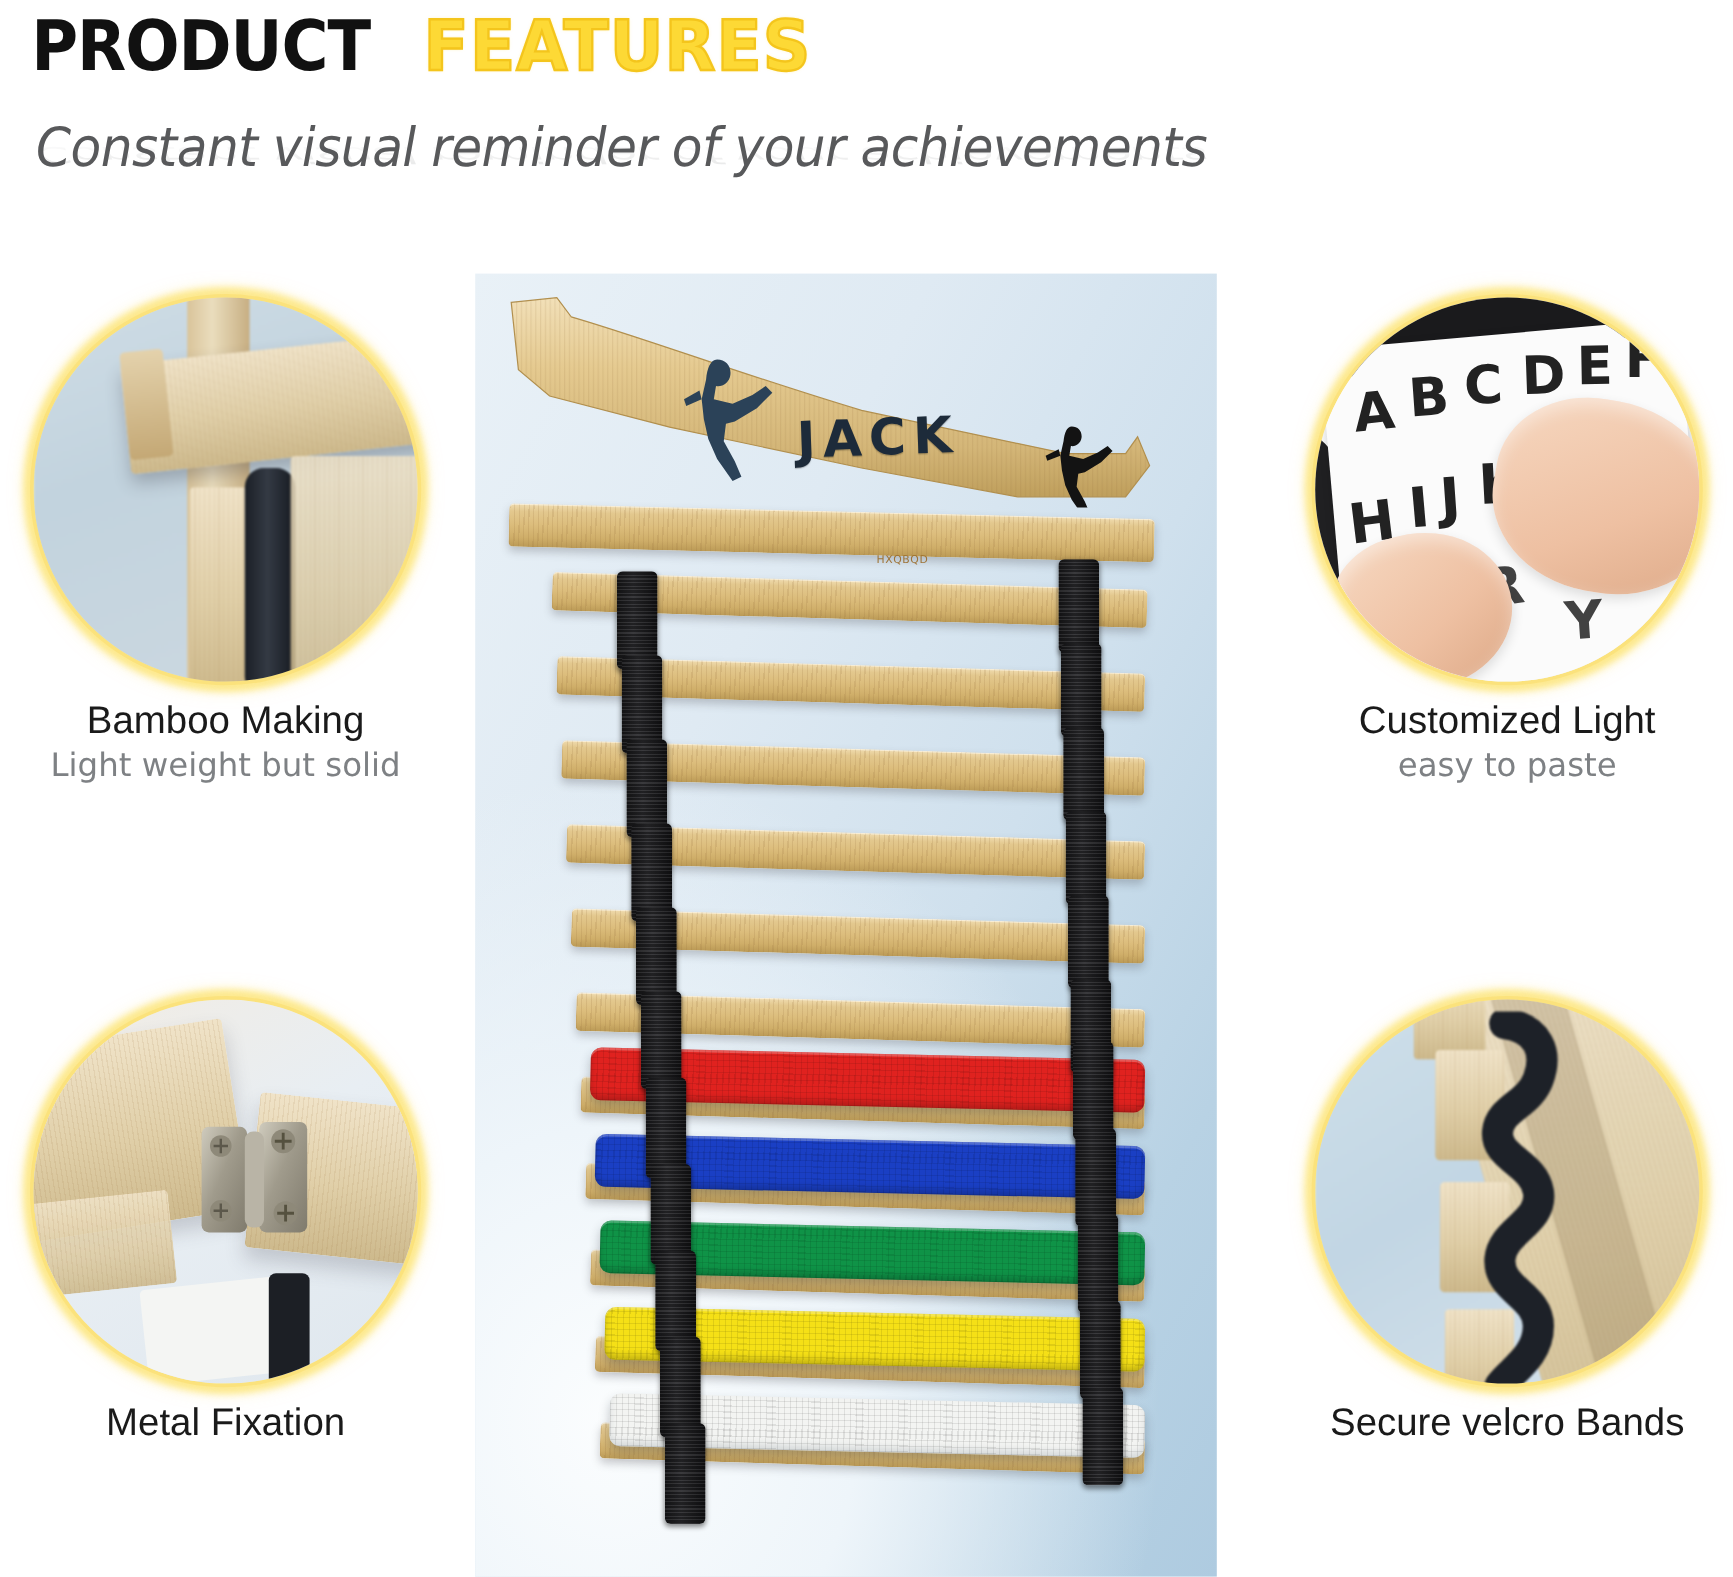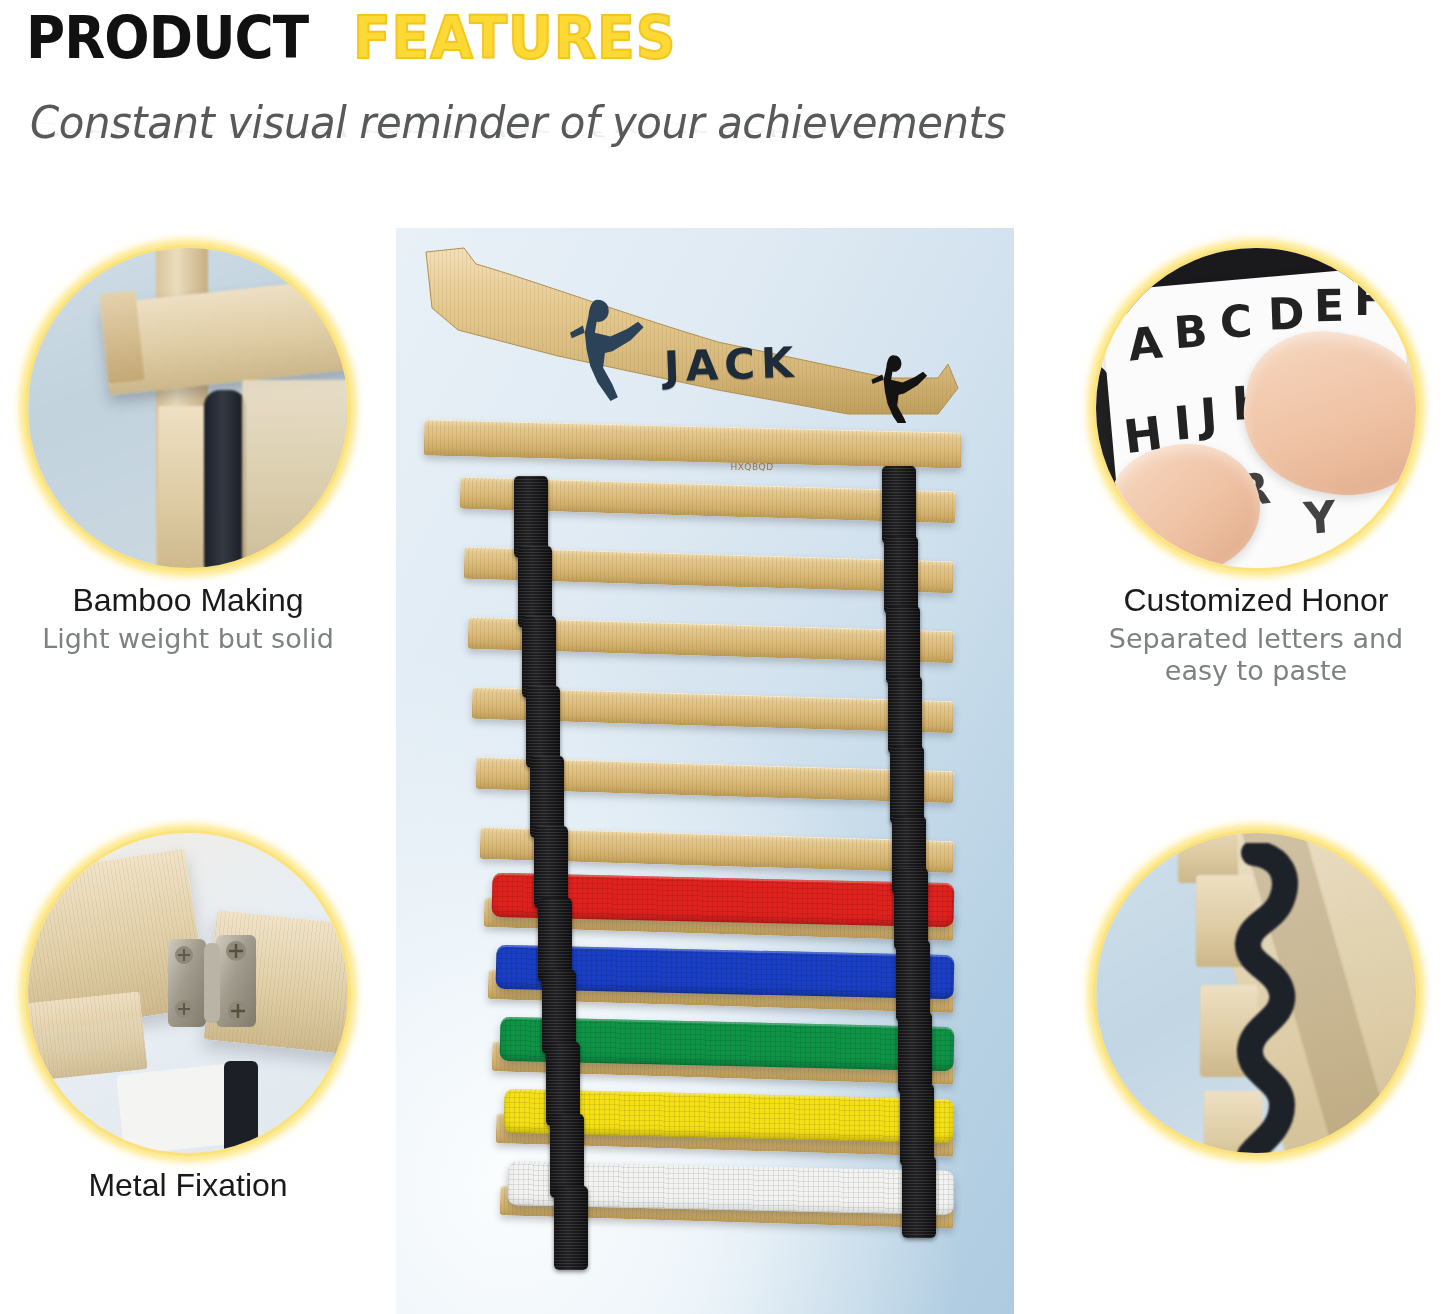--- a/index.html
+++ b/index.html
@@ -320,23 +320,22 @@
           <div class="sheet-letter" style="left:206px; top:120px; font-size:46px; opacity:.9;">L</div>
 
           <div class="sheet-letter" style="left:140px; top:216px; font-size:44px; transform:rotate(-8deg); opacity:.85;">R</div>
           <div class="sheet-letter" style="left:208px; top:244px; font-size:44px; transform:rotate(-4deg); opacity:.85;">Y</div>
 
           <div class="hand" style="left:148px; top:86px; width:190px; height:160px; transform:rotate(10deg);"></div>
           <div class="hand" style="left:14px; top:196px; width:150px; height:130px; transform:rotate(-14deg);"></div>
         </div>
       </div>
     </div>
-    <div class="f-title">Customized Honor</div>
+    <div class="f-title">Customized Light</div>
     <div class="f-sub">
-      <div>Separated letters and</div>
       <div>easy to paste</div>
     </div>
   </div>
 
   <div class="feature" style="left:8px; top:833px;">
     <div class="circle-wrap">
       <div class="circle-glow"></div>
       <div class="circle">
         <div class="scene scene-hinge">
           <div class="wood-block" style="left:-30px; top:30px; width:200px; height:160px; transform:rotate(-9deg); box-shadow:0 10px 16px rgba(70,70,80,.22);"></div>
@@ -384,15 +383,16 @@
           <div class="wood-block" style="left:108px; top:258px; width:58px; height:84px;"></div>
 
           <svg style="position:absolute; left:128px; top:10px; width:90px; height:320px;" viewBox="0 0 90 320" xmlns="http://www.w3.org/2000/svg">
             <path d="M30 10 C58 14 66 34 58 56 C50 78 26 80 24 100
                      C22 122 54 126 58 150 C62 176 28 182 26 206
                      C24 232 58 236 58 262 C58 288 34 300 26 312" stroke="#1d2128" stroke-width="26" fill="none" stroke-linecap="round"></path>
           </svg>
         </div>
       </div>
     </div>
+    <div class="f-title">Secure velcro Bands</div>
   </div>
 
 </div>
 
 </body></html>

